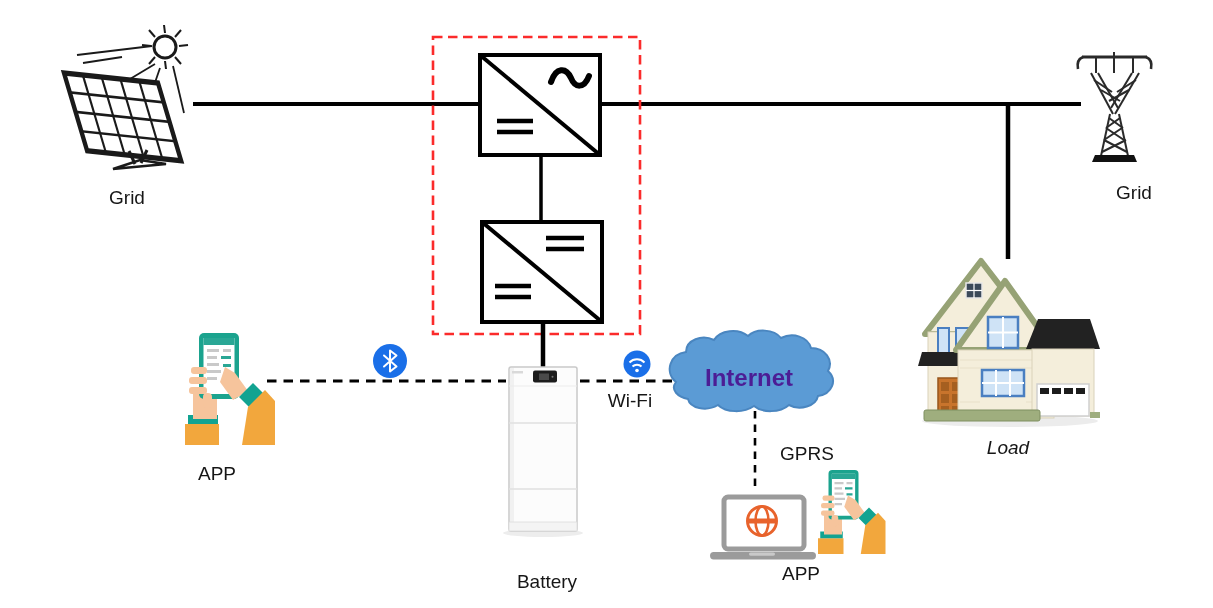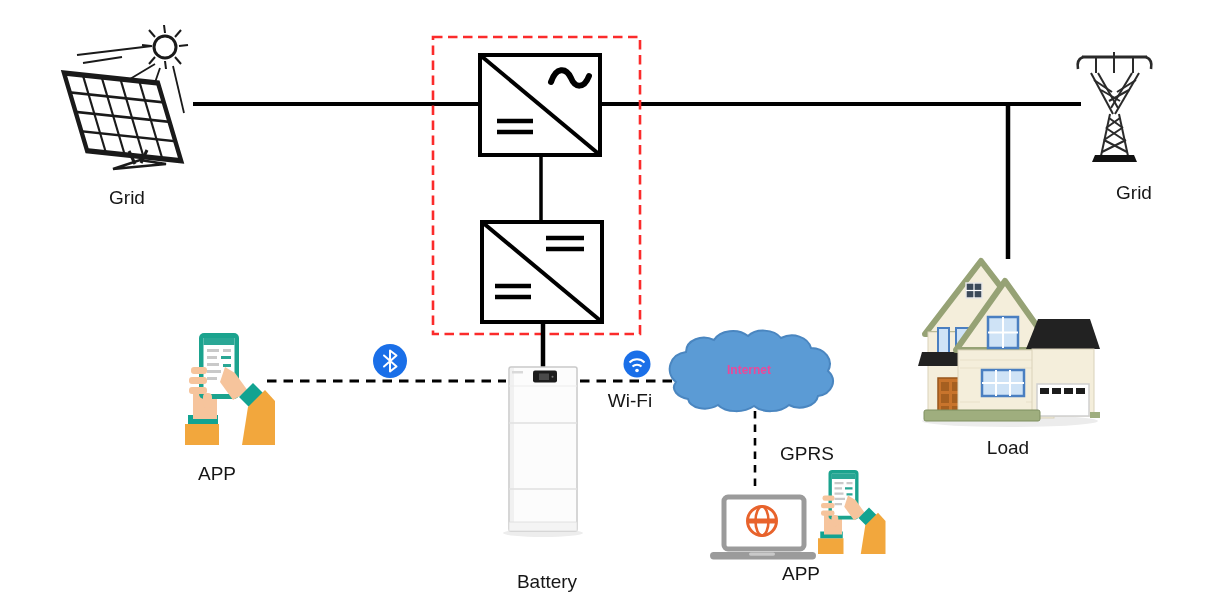--- a/index.html
+++ b/index.html
@@ -1,21 +1,21 @@
 <!DOCTYPE html>
 <html style="--line: #000000; --red-box: #fb2b2b; --icon-blue: #1a6fe8; --cloud-fill: #5b9bd5; --cloud-stroke: #4a86c0; --sleeve-orange: #f2a73d; --cuff-teal: #12a391; --skin: #f6c49c; --phone-teal: #1ba38e; --laptop-gray: #9b9b9b; --globe-orange: #e8632c; --house-wall: #f4eedb; --roof-trim-green: #96a275; --roof-dark: #222222; --window-blue: #cfe3f6; --window-frame-blue: #4a7fc1; --door-orange: #c8742c; --base-green: #9fae7e;"><head>
 <meta charset="utf-8">
 <style>
   html,body{margin:0;padding:0;background:#fff;}
   .scene{position:relative;width:1213px;height:608px;background:#fff;overflow:hidden;
          font-family:"Liberation Sans",sans-serif;}
   .scene svg.layer{position:absolute;left:0;top:0;}
   .lbl{position:absolute;font-size:19px;line-height:1.22;color:#161616;white-space:nowrap;}
   .ctr{transform:translateX(-50%);text-align:center;}
-  .cloud-lbl{font-weight:bold;font-size:12px;color:#ec4899;text-align:right;}
+  .cloud-lbl{font-weight:bold;font-size:24px;color:#4c1d95;text-align:right;}
   
   .s-line{stroke:var(--line,#000);}
   .red-dash{stroke:var(--red-box,#fb2b2b);}
   .blue-ic{fill:var(--icon-blue,#1a6fe8);}
   .cloud-p{fill:var(--cloud-fill,#5b9bd5);stroke:var(--cloud-stroke,#4a86c0);}
   .orange{fill:var(--sleeve-orange,#f2a73d);}
   .teal{fill:var(--cuff-teal,#12a391);}
   .skin{fill:var(--skin,#f6c49c);}
   .phone{fill:var(--phone-teal,#1ba38e);}
   .gray{fill:var(--laptop-gray,#9b9b9b);}
@@ -269,21 +269,21 @@
     <g transform="translate(818,470) scale(0.75)">
       <use href="#handphone"></use>
     </g>
   </svg>
 
   <div class="lbl ctr" style="left:127px;top:186px;">Grid</div>
 
 
   <div class="lbl ctr" style="left:1117px;top:181px;margin-left:17px;">Grid</div>
 
-  <div class="lbl ctr" style="left:1008px;top:436px;">Load</div>
+  <div class="lbl ctr" style="left:1008px;top:436px;font-style:italic;">Load</div>
 
   <div class="lbl ctr" style="left:547px;top:570px;">Battery</div>
 
   <div class="lbl ctr" style="left:217px;top:462px;">APP</div>
 
   <div class="lbl ctr" style="left:801px;top:562px;">APP</div>
 
   <div class="lbl ctr" style="left:630px;top:389px;">Wi-Fi</div>
 
   <div class="lbl" style="left:780px;top:442px;">GPRS</div>

